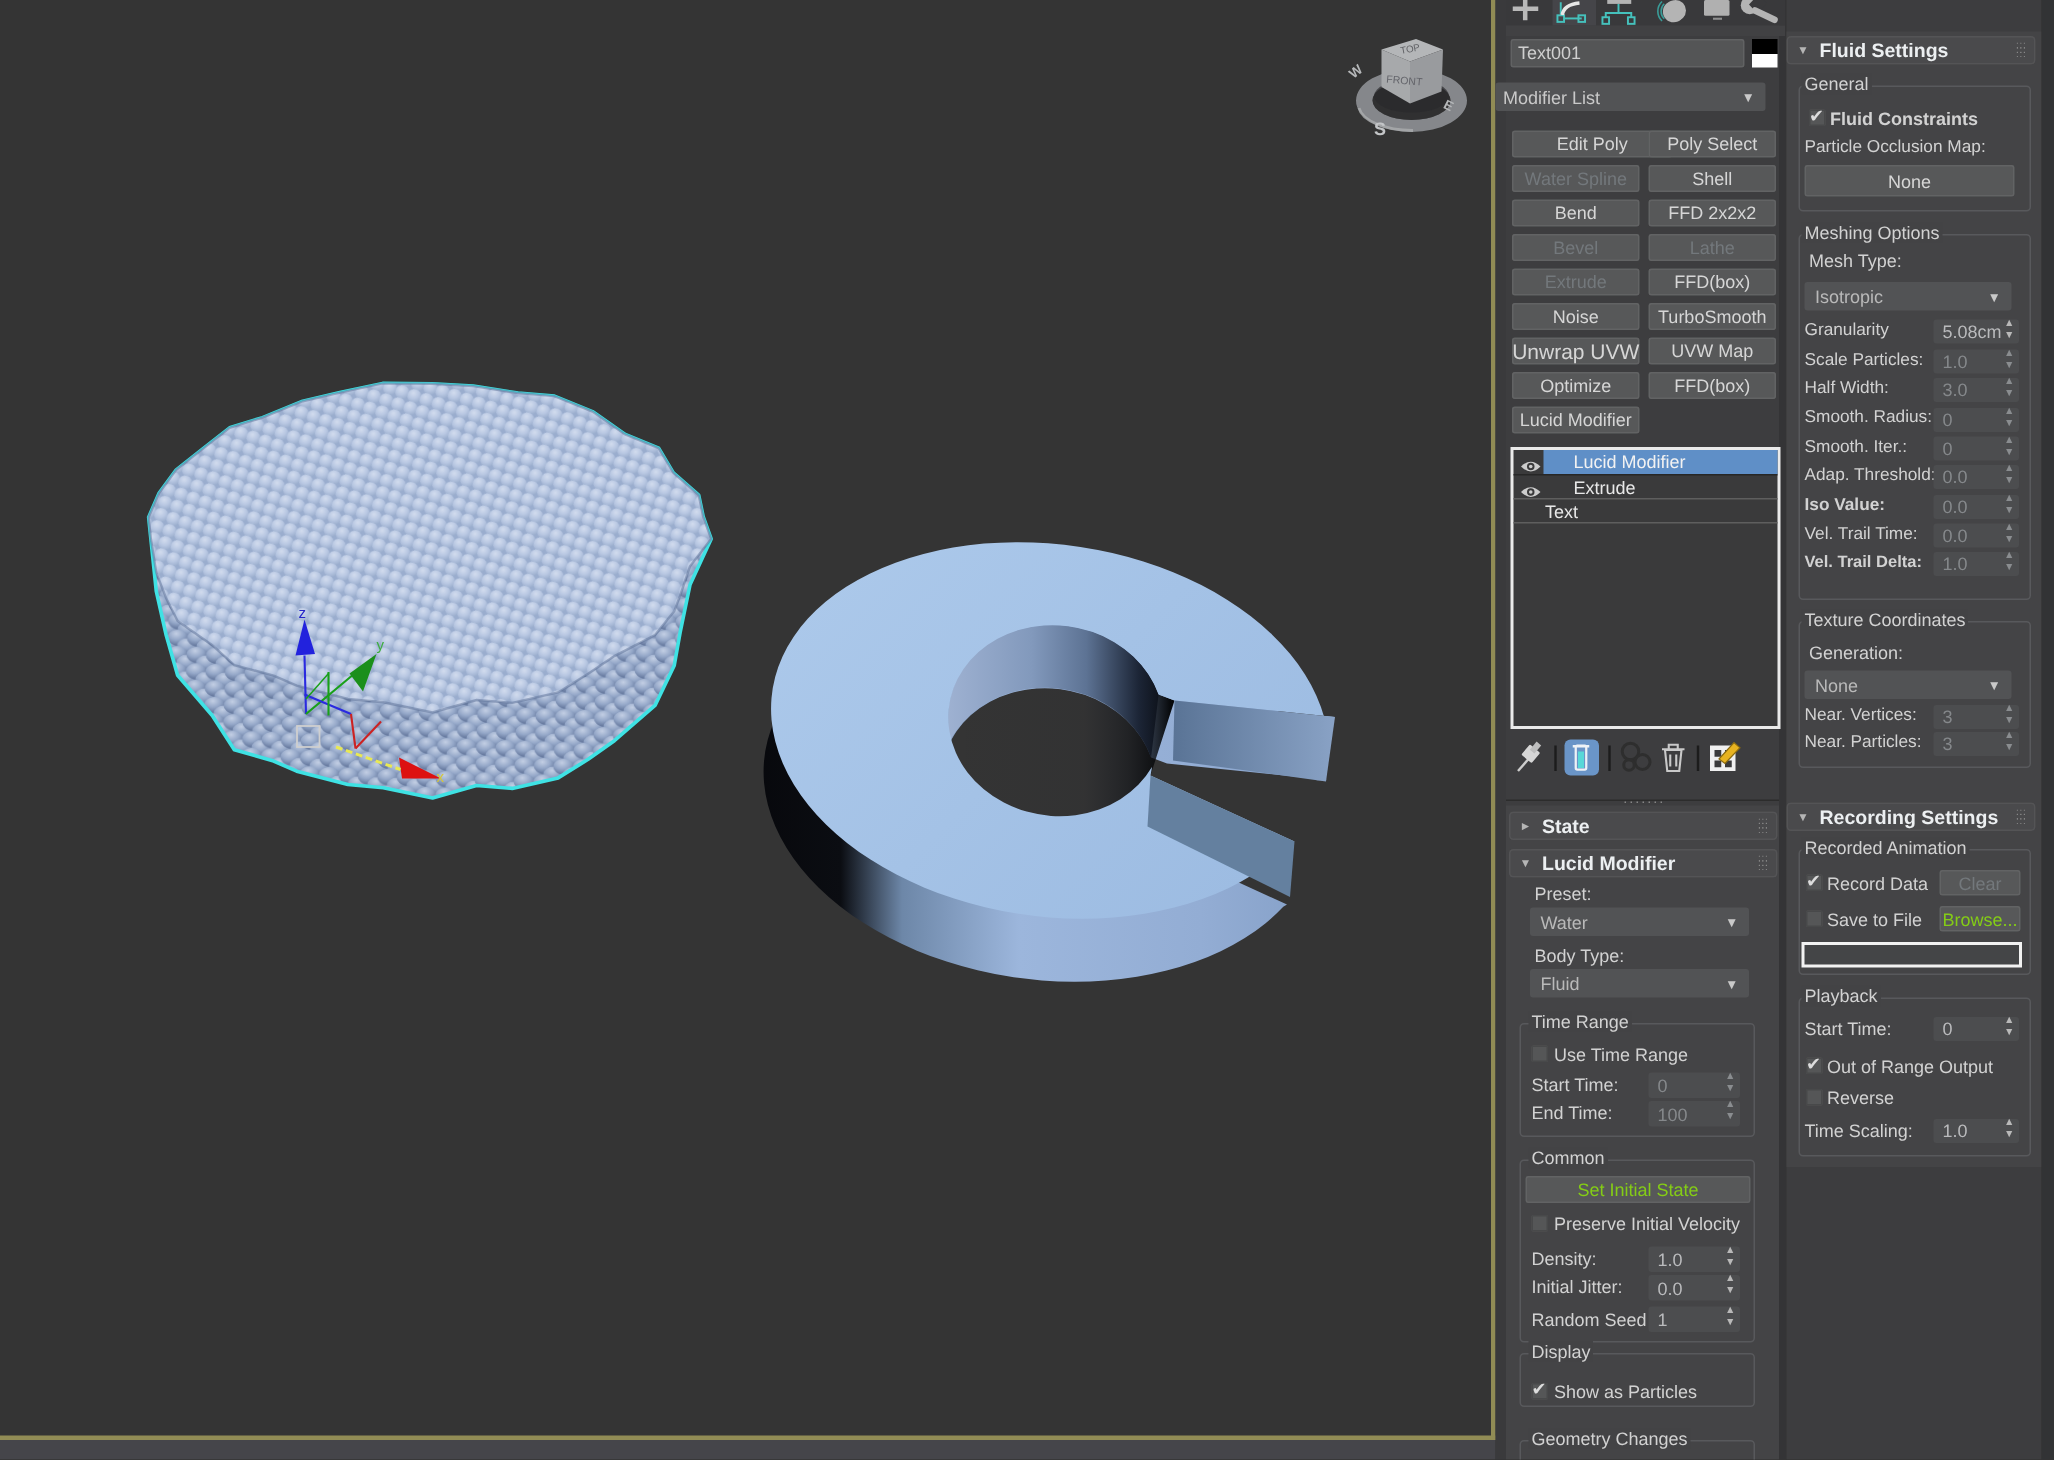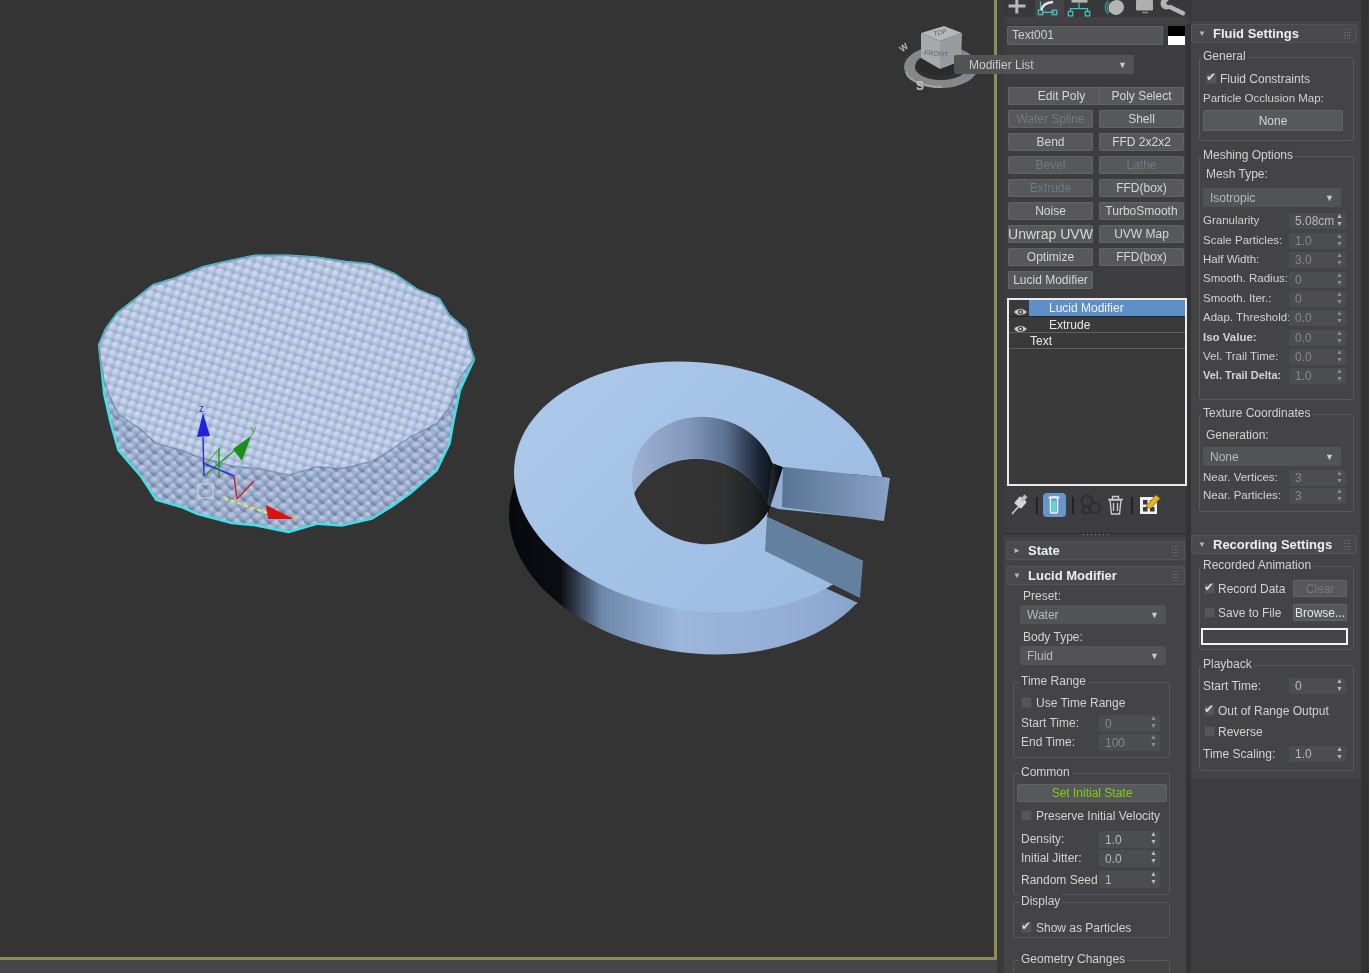--- a/index.html
+++ b/index.html
@@ -175,21 +175,21 @@
 <path d="M 138,12.5 h 6" stroke="#8f8f8f" stroke-width="1.4"></path>
 <g>
  <circle cx="162.5" cy="3.5" r="6" fill="#b4b4b4"></circle>
  <polygon points="162,3 168,-3.5 174,2.5 167.5,9" fill="#39393b"></polygon>
  <path d="M 166,7 L 179,13.2" stroke="#b4b4b4" stroke-width="4.4" stroke-linecap="round"></path>
 </g>
 </svg>
 <div style="position:absolute;left:1007px;top:26px;width:156px;height:19px;background:#545556;border-radius:2px;box-shadow:inset 0 0 0 1px #616263;color:#cfcfcf;font-size:12px;line-height:19px;padding-left:5px;box-sizing:border-box">Text001</div>
 <div style="position:absolute;left:1168px;top:26px;width:17px;height:10px;background:#000"></div>
 <div style="position:absolute;left:1168px;top:36px;width:17px;height:9px;background:#fff"></div>
-<div style="position:absolute;left:954px;top:55px;width:180px;height:19px;background:#525355;border-radius:2px;color:#c9c9c9;font-size:12px;display:flex;align-items:center;padding-left:15px;box-sizing:border-box">Modifier List<span style="position:absolute;right:7px;top:4.5px;font-size:9px;color:#c9c9c9">▼</span></div>
+<div style="position:absolute;left:997px;top:55px;width:180px;height:19px;background:#525355;border-radius:2px;color:#c9c9c9;font-size:12px;display:flex;align-items:center;padding-left:5px;box-sizing:border-box">Modifier List<span style="position:absolute;right:7px;top:4.5px;font-size:9px;color:#c9c9c9">▼</span></div>
 <div style="position:absolute;left:1008px;top:87px;width:107px;height:18px;background:#575859;border-radius:2px;box-shadow:inset 0 0 0 1px #626364;color:#d6d6d6;font-size:12px;display:flex;align-items:center;justify-content:center">Edit Poly</div>
 <div style="position:absolute;left:1099px;top:87px;width:85px;height:18px;background:#575859;border-radius:2px;box-shadow:inset 0 0 0 1px #626364;color:#d6d6d6;font-size:12px;display:flex;align-items:center;justify-content:center">Poly Select</div>
 <div style="position:absolute;left:1008px;top:110px;width:85px;height:18px;background:#575859;border-radius:2px;box-shadow:inset 0 0 0 1px #626364;color:#73787c;font-size:12px;display:flex;align-items:center;justify-content:center">Water Spline</div>
 <div style="position:absolute;left:1099px;top:110px;width:85px;height:18px;background:#575859;border-radius:2px;box-shadow:inset 0 0 0 1px #626364;color:#d6d6d6;font-size:12px;display:flex;align-items:center;justify-content:center">Shell</div>
 <div style="position:absolute;left:1008px;top:133px;width:85px;height:18px;background:#575859;border-radius:2px;box-shadow:inset 0 0 0 1px #626364;color:#d6d6d6;font-size:12px;display:flex;align-items:center;justify-content:center">Bend</div>
 <div style="position:absolute;left:1099px;top:133px;width:85px;height:18px;background:#575859;border-radius:2px;box-shadow:inset 0 0 0 1px #626364;color:#d6d6d6;font-size:12px;display:flex;align-items:center;justify-content:center">FFD 2x2x2</div>
 <div style="position:absolute;left:1008px;top:156px;width:85px;height:18px;background:#575859;border-radius:2px;box-shadow:inset 0 0 0 1px #626364;color:#73787c;font-size:12px;display:flex;align-items:center;justify-content:center">Bevel</div>
 <div style="position:absolute;left:1099px;top:156px;width:85px;height:18px;background:#575859;border-radius:2px;box-shadow:inset 0 0 0 1px #626364;color:#73787c;font-size:12px;display:flex;align-items:center;justify-content:center">Lathe</div>
 <div style="position:absolute;left:1008px;top:179px;width:85px;height:18px;background:#575859;border-radius:2px;box-shadow:inset 0 0 0 1px #626364;color:#73787c;font-size:12px;display:flex;align-items:center;justify-content:center">Extrude</div>
 <div style="position:absolute;left:1099px;top:179px;width:85px;height:18px;background:#575859;border-radius:2px;box-shadow:inset 0 0 0 1px #626364;color:#d6d6d6;font-size:12px;display:flex;align-items:center;justify-content:center">FFD(box)</div>
@@ -298,21 +298,21 @@
 <div style="position:absolute;left:1191px;top:24px;width:166px;height:19px;background:#4a4a4c;border-radius:3px;box-shadow:inset 0 0 0 1px #545456">
     <span style="position:absolute;left:7px;top:5px;font-size:8px;color:#b5b5b5">▼</span>
     <span style="position:absolute;left:22px;top:2px;font-size:13px;font-weight:bold;color:#eceff1">Fluid Settings</span>
     <span style="position:absolute;right:6px;top:5px;color:#8d8d8d;font-size:6.5px;letter-spacing:0.5px;line-height:3px">:::<br>:::<br>:::</span>
   </div>
 <div style="position:absolute;left:1199px;top:57px;width:153px;height:82px;border:1px solid #58595c;border-radius:3px"></div>
 <div style="position:absolute;left:1201px;top:49px;background:#434345;padding:0 2px;font-size:12px;color:#d2d2d2;white-space:nowrap">General</div>
 <div style="position:absolute;left:1206px;top:73px;width:11px;height:11px;background:#555657;box-shadow:inset 0 0 0 1px #48494a;border-radius:1px">
     <span style="position:absolute;left:0px;top:-3px;font-size:12px;color:#dcdcdc">✔</span>
   </div>
-<div style="position:absolute;left:1220px;top:72px;font-size:12px;color:#d2d2d2;font-weight:normal;white-space:nowrap">Fluid Constraints</div>
+<div style="position:absolute;left:1220px;top:72px;font-size:12px;color:#d2d2d2;font-weight:bold;white-space:nowrap">Fluid Constraints</div>
 <div style="position:absolute;left:1203px;top:92px;font-size:11.5px;color:#d2d2d2;font-weight:normal;white-space:nowrap">Particle Occlusion Map:</div>
 <div style="position:absolute;left:1203px;top:110px;width:140px;height:21px;background:#575859;border-radius:2px;box-shadow:inset 0 0 0 1px #626364;color:#d6d6d6;font-size:12px;display:flex;align-items:center;justify-content:center">None</div>
 <div style="position:absolute;left:1199px;top:156px;width:153px;height:242px;border:1px solid #58595c;border-radius:3px"></div>
 <div style="position:absolute;left:1201px;top:148px;background:#434345;padding:0 2px;font-size:12px;color:#d2d2d2;white-space:nowrap">Meshing Options</div>
 <div style="position:absolute;left:1206px;top:167px;font-size:12px;color:#d2d2d2;font-weight:normal;white-space:nowrap">Mesh Type:</div>
 <div style="position:absolute;left:1203px;top:188px;width:138px;height:19px;background:#525355;border-radius:2px;color:#b9b9b9;font-size:12px;display:flex;align-items:center;padding-left:7px;box-sizing:border-box">Isotropic<span style="position:absolute;right:7px;top:4.5px;font-size:9px;color:#c9c9c9">▼</span></div>
 <div style="position:absolute;left:1203px;top:214px;font-size:11.5px;color:#d2d2d2;font-weight:normal;white-space:nowrap">Granularity</div>
 <div style="position:absolute;left:1289px;top:213px;width:57px;height:16px;background:#4c4d4f;border-radius:2px;color:#b9babc;font-size:12px;display:flex;align-items:center;padding-left:6px;box-sizing:border-box">5.08cm<span style="position:absolute;right:3px;top:-1px;font-size:7px;line-height:8px;color:#b9b9b9">▲<br>▼</span></div>
 <div style="position:absolute;left:1203px;top:234px;font-size:11.5px;color:#d2d2d2;font-weight:normal;white-space:nowrap">Scale Particles:</div>
 <div style="position:absolute;left:1289px;top:233px;width:57px;height:16px;background:#4c4d4f;border-radius:2px;color:#85888b;font-size:12px;display:flex;align-items:center;padding-left:6px;box-sizing:border-box">1.0<span style="position:absolute;right:3px;top:-1px;font-size:7px;line-height:8px;color:#8a8d90">▲<br>▼</span></div>
@@ -345,21 +345,21 @@
   </div>
 <div style="position:absolute;left:1199px;top:566px;width:153px;height:82px;border:1px solid #58595c;border-radius:3px"></div>
 <div style="position:absolute;left:1201px;top:558px;background:#434345;padding:0 2px;font-size:12px;color:#d2d2d2;white-space:nowrap">Recorded Animation</div>
 <div style="position:absolute;left:1204px;top:583px;width:11px;height:11px;background:#555657;box-shadow:inset 0 0 0 1px #48494a;border-radius:1px">
     <span style="position:absolute;left:0px;top:-3px;font-size:12px;color:#dcdcdc">✔</span>
   </div>
 <div style="position:absolute;left:1218px;top:582px;font-size:12px;color:#d2d2d2;font-weight:normal;white-space:nowrap">Record Data</div>
 <div style="position:absolute;left:1293px;top:580px;width:54px;height:17px;background:#575859;border-radius:2px;box-shadow:inset 0 0 0 1px #626364;color:#73787c;font-size:12px;display:flex;align-items:center;justify-content:center">Clear</div>
 <div style="position:absolute;left:1204px;top:607px;width:11px;height:11px;background:#555657;box-shadow:inset 0 0 0 1px #48494a;border-radius:1px"></div>
 <div style="position:absolute;left:1218px;top:606px;font-size:12px;color:#d2d2d2;font-weight:normal;white-space:nowrap">Save to File</div>
-<div style="position:absolute;left:1293px;top:604px;width:54px;height:17px;background:#575859;border-radius:2px;box-shadow:inset 0 0 0 1px #626364;color:#e5e5e5;font-size:12px;display:flex;align-items:center;justify-content:center">Browse...</div>
+<div style="position:absolute;left:1293px;top:604px;width:54px;height:17px;background:#575859;border-radius:2px;box-shadow:inset 0 0 0 1px #626364;color:#84cc16;font-size:12px;display:flex;align-items:center;justify-content:center">Browse...</div>
 <div style="position:absolute;left:1201px;top:628px;width:147px;height:17px;background:#444547;border:2px solid #f2f2f2;box-sizing:border-box"></div>
 <div style="position:absolute;left:1199px;top:665px;width:153px;height:104px;border:1px solid #58595c;border-radius:3px"></div>
 <div style="position:absolute;left:1201px;top:657px;background:#434345;padding:0 2px;font-size:12px;color:#d2d2d2;white-space:nowrap">Playback</div>
 <div style="position:absolute;left:1203px;top:679px;font-size:12px;color:#d2d2d2;font-weight:normal;white-space:nowrap">Start Time:</div>
 <div style="position:absolute;left:1289px;top:678px;width:57px;height:16px;background:#4c4d4f;border-radius:2px;color:#b9babc;font-size:12px;display:flex;align-items:center;padding-left:6px;box-sizing:border-box">0<span style="position:absolute;right:3px;top:-1px;font-size:7px;line-height:8px;color:#b9b9b9">▲<br>▼</span></div>
 <div style="position:absolute;left:1204px;top:705px;width:11px;height:11px;background:#555657;box-shadow:inset 0 0 0 1px #48494a;border-radius:1px">
     <span style="position:absolute;left:0px;top:-3px;font-size:12px;color:#dcdcdc">✔</span>
   </div>
 <div style="position:absolute;left:1218px;top:704px;font-size:12px;color:#d2d2d2;font-weight:normal;white-space:nowrap">Out of Range Output</div>
 <div style="position:absolute;left:1204px;top:726px;width:11px;height:11px;background:#555657;box-shadow:inset 0 0 0 1px #48494a;border-radius:1px"></div>

